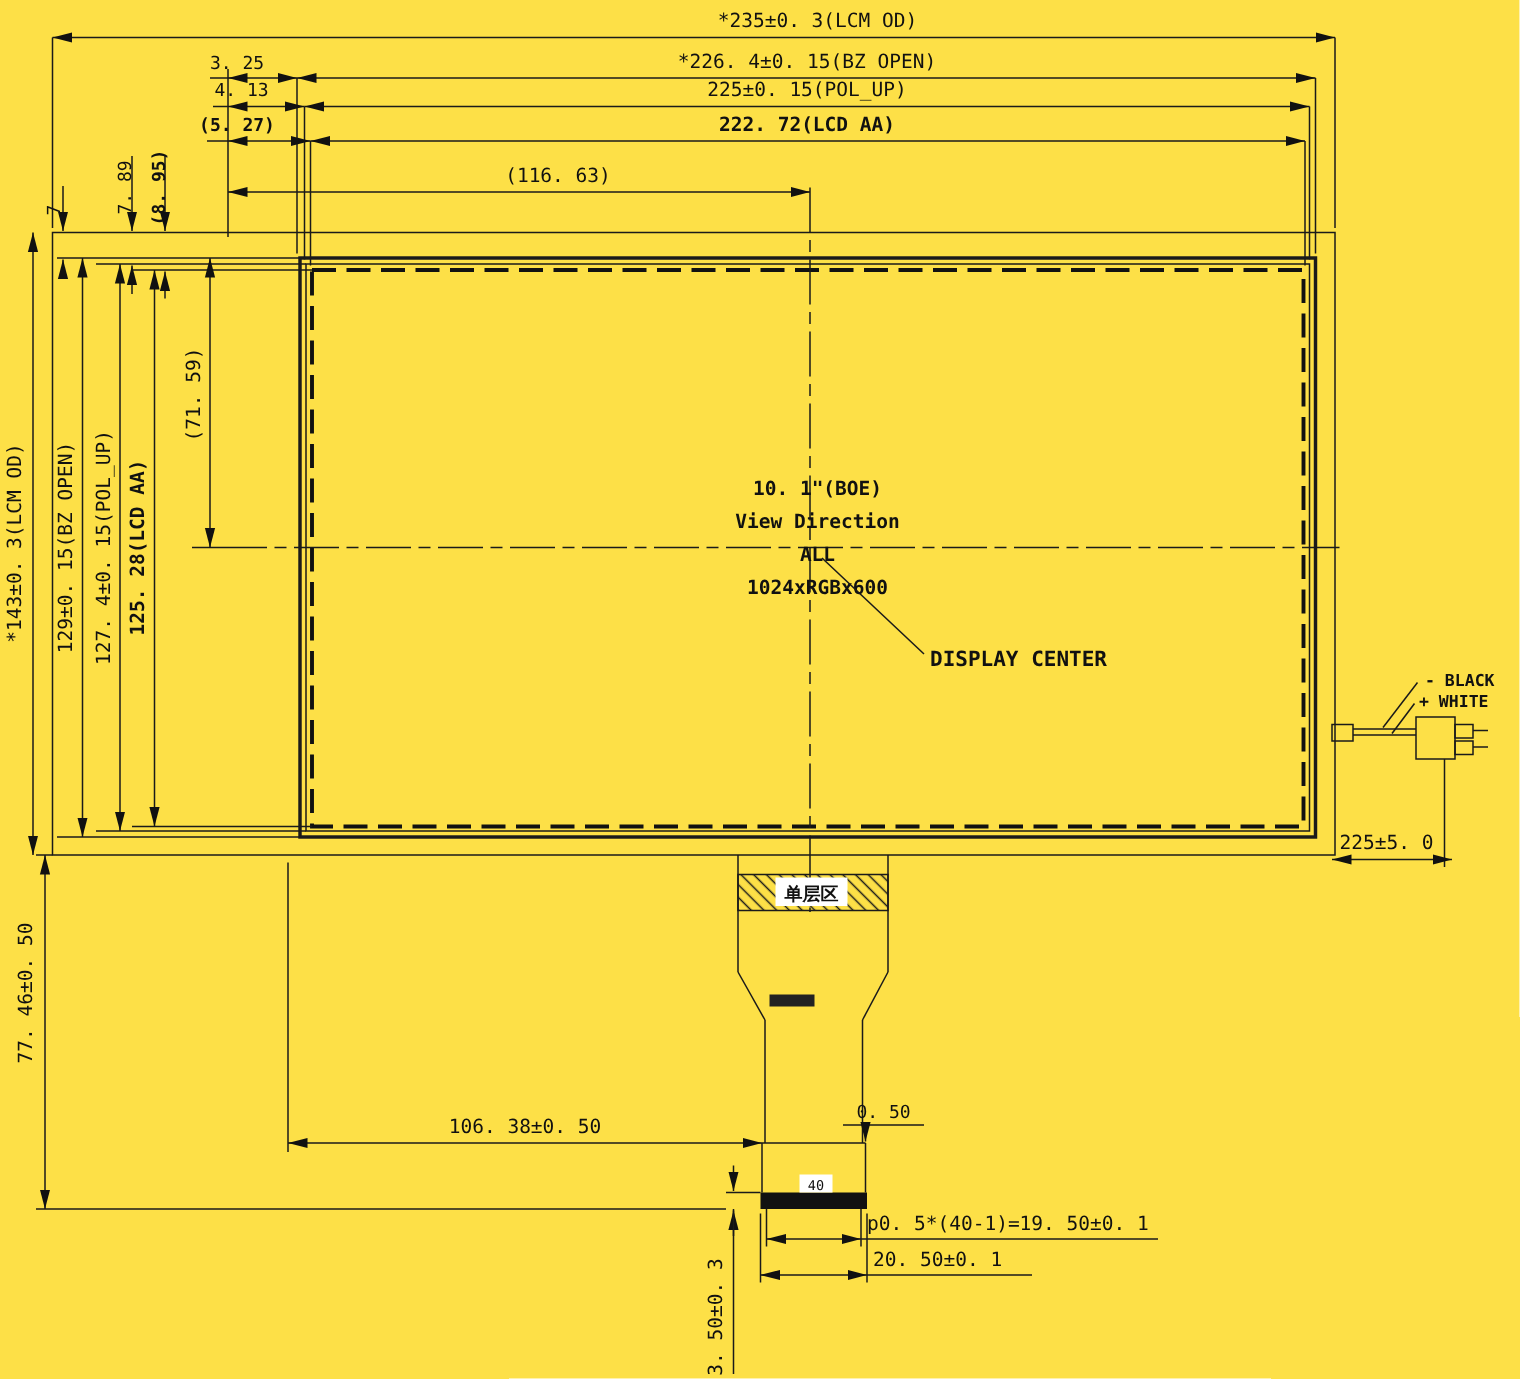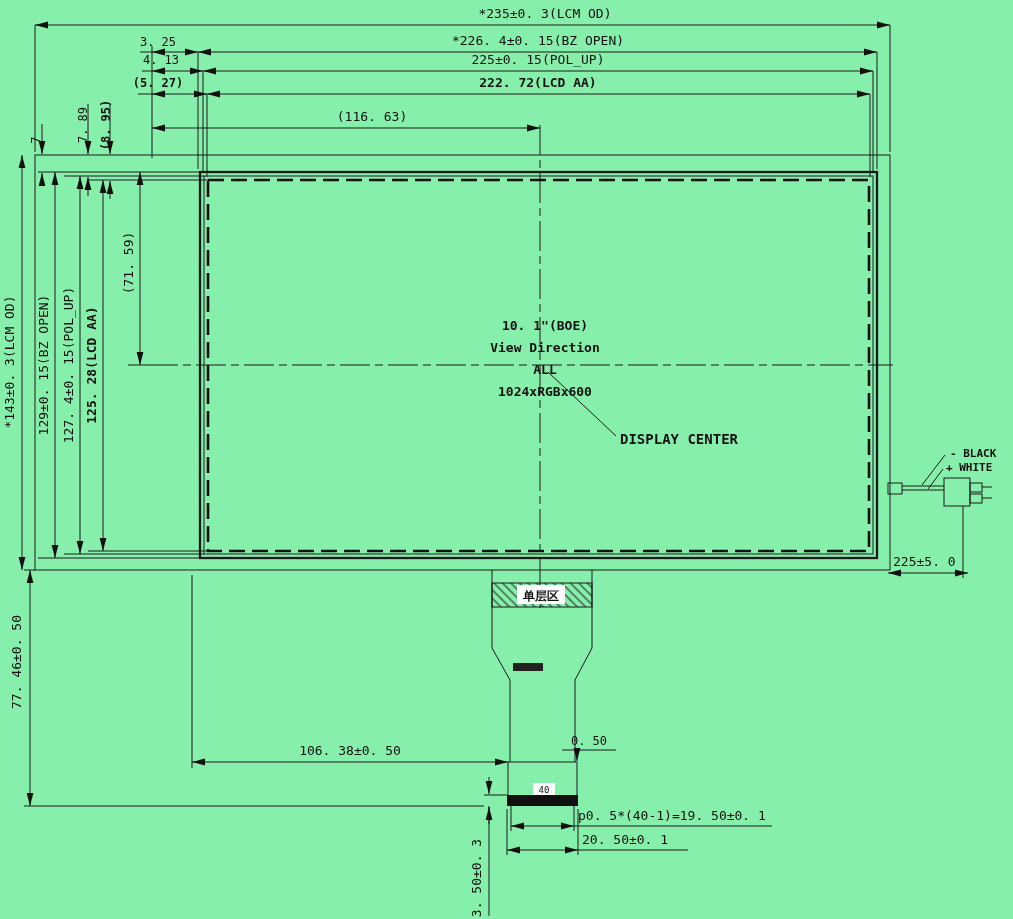--- a/index.html
+++ b/index.html
@@ -1,17 +1,17 @@
 <!DOCTYPE html>
 <html><head>
 <meta charset="utf-8">
 <title></title>
 <style>
   html,body{margin:0;padding:0;background:#ffffff;}
-  .stage{position:relative;width:1013px;height:919px;background:#86efac;overflow:hidden;}
+  .stage{position:relative;width:1013px;height:919px;background:#fde047;overflow:hidden;}
   svg{display:block;}
   svg text{font-family:"DejaVu Sans Mono","Liberation Mono",monospace;font-size:13px;fill:#111;}
   text.b{font-weight:bold;}
   text.s12{font-size:12px;}
   text.s11{font-size:11px;}
   text.s9{font-size:9px;}
   text.s14{font-size:14px;}
   line,polyline{stroke:#1a1a1a;stroke-width:1;fill:none;}
   rect.o{stroke:#1a1a1a;stroke-width:1;fill:none;}
   rect.o2{stroke:#1a1a1a;stroke-width:2.3;fill:none;}

